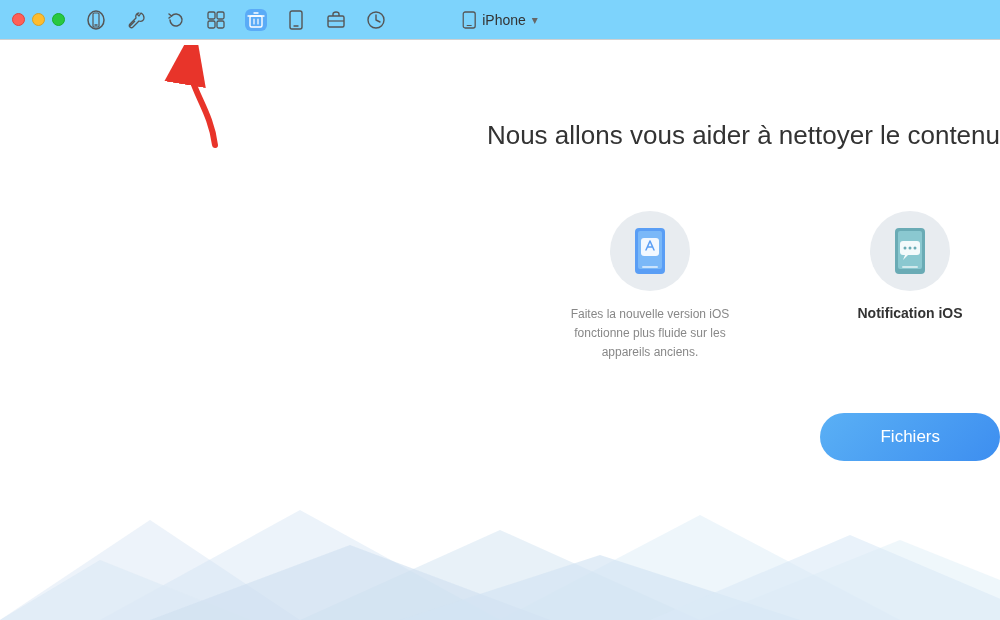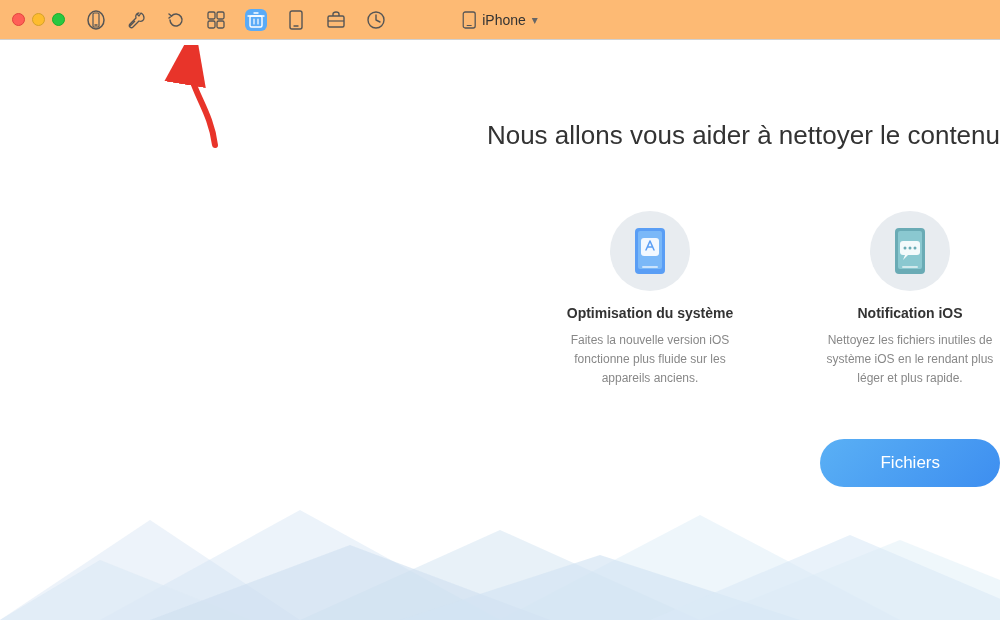--- a/index.html
+++ b/index.html
@@ -10,21 +10,21 @@
       background: #f5f5f7;
       font-family: -apple-system, BlinkMacSystemFont, 'Helvetica Neue', Arial, sans-serif;
       overflow: hidden;
       position: relative;
     }
 
     
     .titlebar {
       width: 100%;
       height: 40px;
-      background: #fdba74;
+      background: #7dd3fc;
       display: flex;
       align-items: center;
       padding: 12px 12px;
       border-bottom: 1px solid #d0d0d0;
       position: relative;
     }
 
     .traffic-lights {
       display: flex;
       gap: 7px;
@@ -275,41 +275,39 @@
 
         <svg width="54" height="54" viewBox="0 0 54 54" fill="none">
           <rect x="12" y="4" width="30" height="46" rx="4" fill="#5a9ef5"></rect>
           <rect x="15" y="7" width="24" height="38" rx="2" fill="#7ab8f8"></rect>
           <rect x="18" y="14" width="18" height="18" rx="3" fill="white" opacity="0.9"></rect>
 
           <path d="M27 17 L31 26 M27 17 L23 26 M24.5 23 L29.5 23" stroke="#5a9ef5" stroke-width="1.5" stroke-linecap="round"></path>
           <line x1="20" y1="43" x2="34" y2="43" stroke="white" stroke-width="2" stroke-linecap="round" opacity="0.6"></line>
         </svg>
       </div>
-      <div class="feature-title">Optimisation du système</div>
       <div class="feature-desc">Faites la nouvelle version iOS fonctionne plus fluide sur les appareils anciens.</div>
     </div>
 
     <div class="feature-item">
       <div class="feature-icon-bg">
         <svg width="54" height="54" viewBox="0 0 54 54" fill="none">
           <rect x="12" y="4" width="30" height="46" rx="4" fill="#6aabb5"></rect>
           <rect x="15" y="7" width="24" height="38" rx="2" fill="#8ac8d0"></rect>
 
           <rect x="17" y="17" width="20" height="14" rx="3" fill="white" opacity="0.9"></rect>
           <polygon points="22,31 20,36 25,31" fill="white" opacity="0.9"></polygon>
 
           <circle cx="22" cy="24" r="1.5" fill="#6aabb5"></circle>
           <circle cx="27" cy="24" r="1.5" fill="#6aabb5"></circle>
           <circle cx="32" cy="24" r="1.5" fill="#6aabb5"></circle>
           <line x1="20" y1="43" x2="34" y2="43" stroke="white" stroke-width="2" stroke-linecap="round" opacity="0.6"></line>
         </svg>
       </div>
       <div class="feature-title">Notification iOS</div>
-      <div class="feature-desc">Nettoyez les fichiers inutiles de système iOS en le rendant plus léger et plus rapide.</div>
     </div>
 
 
   </div>
 
   <button class="analyser-btn">Fichiers</button>
 
   <svg class="mountains" viewBox="0 0 1000 130" preserveAspectRatio="none">
 
     <polygon points="0,130 150,30 300,130" fill="#dce8f5" opacity="0.5"></polygon>

